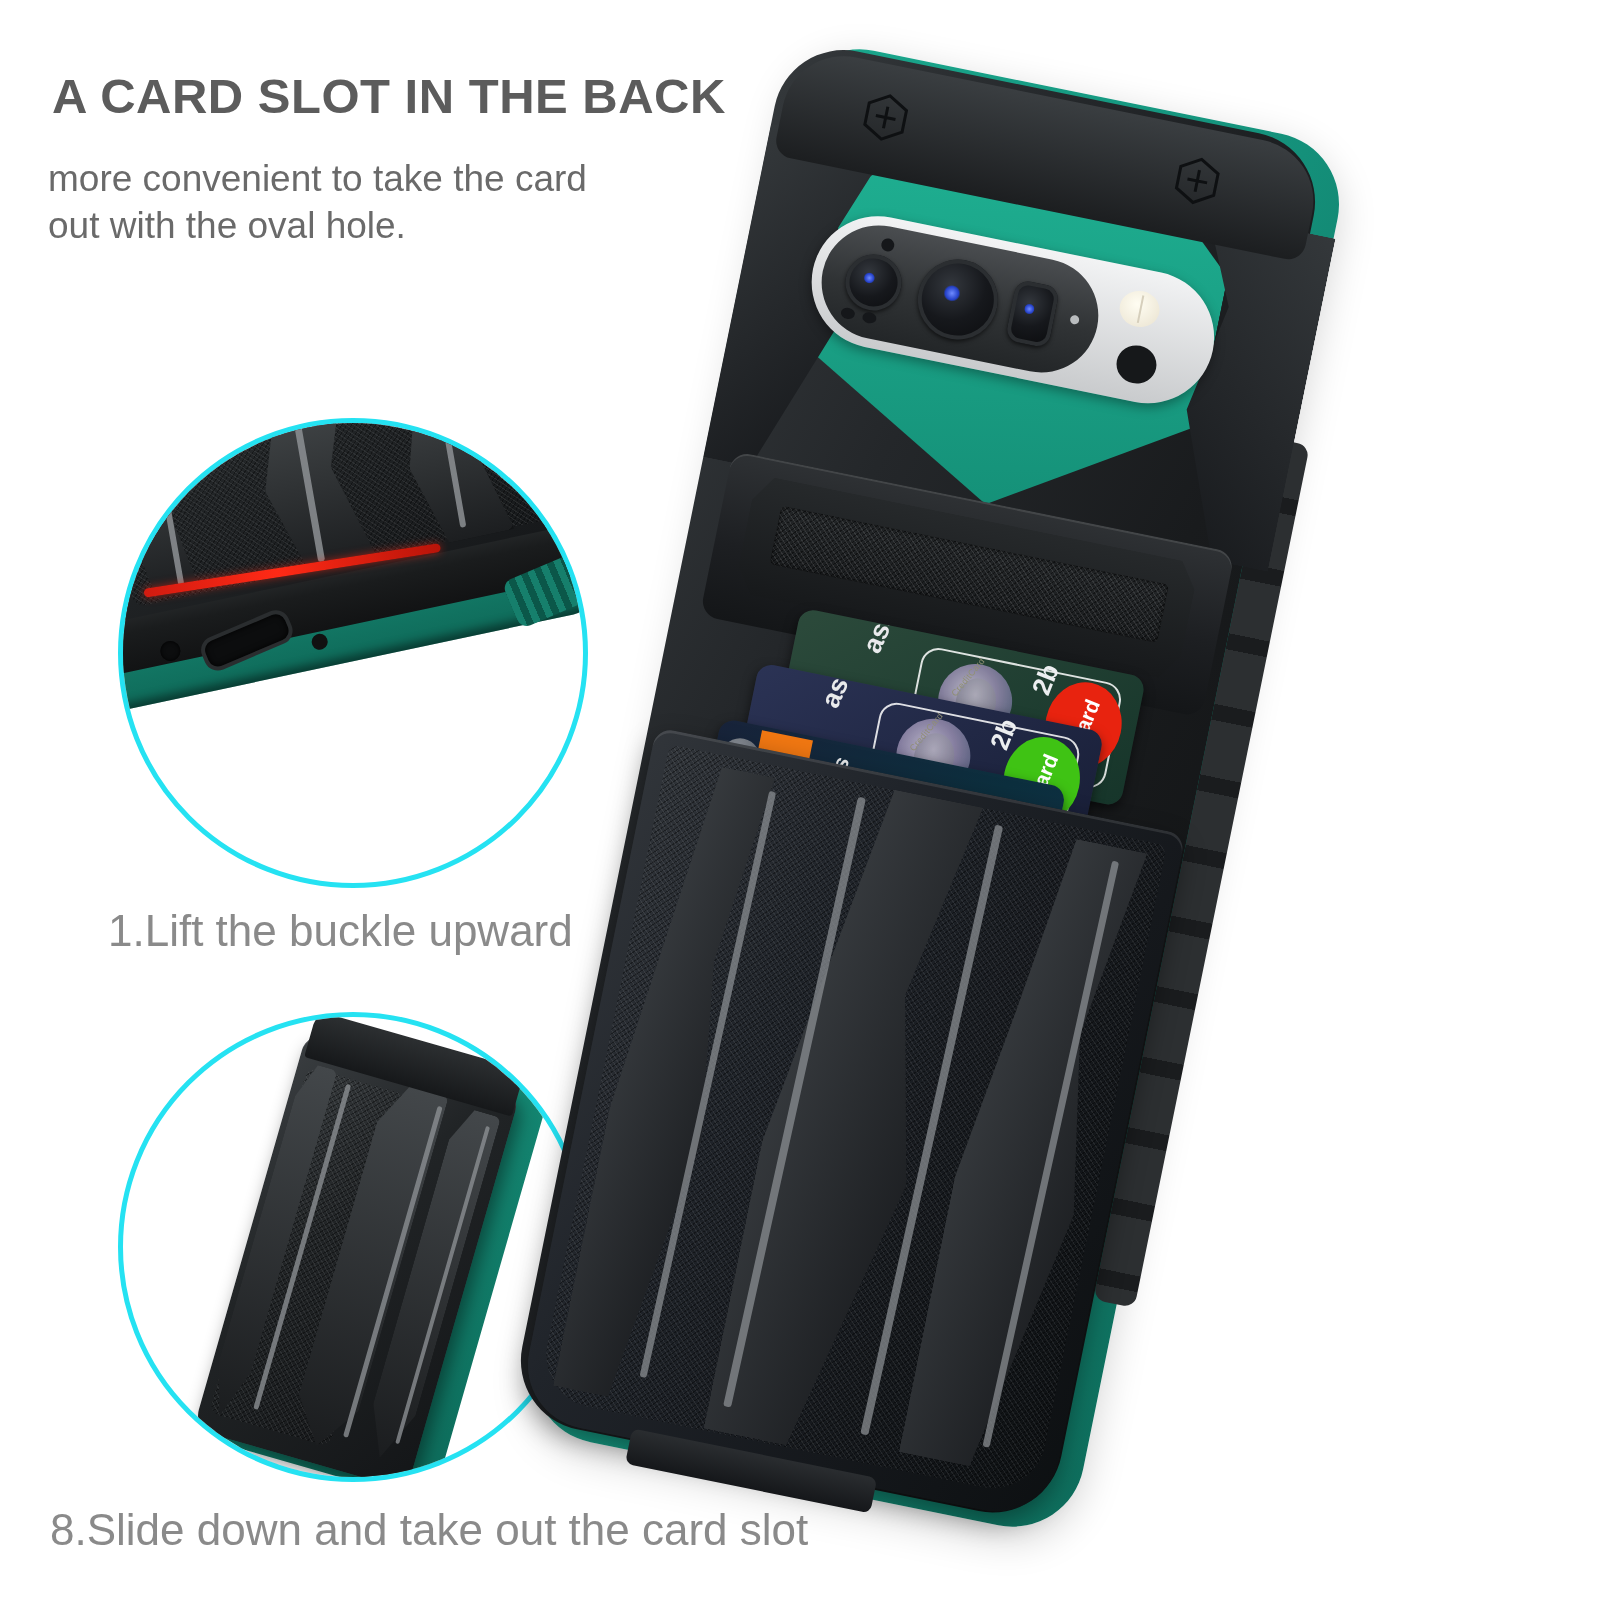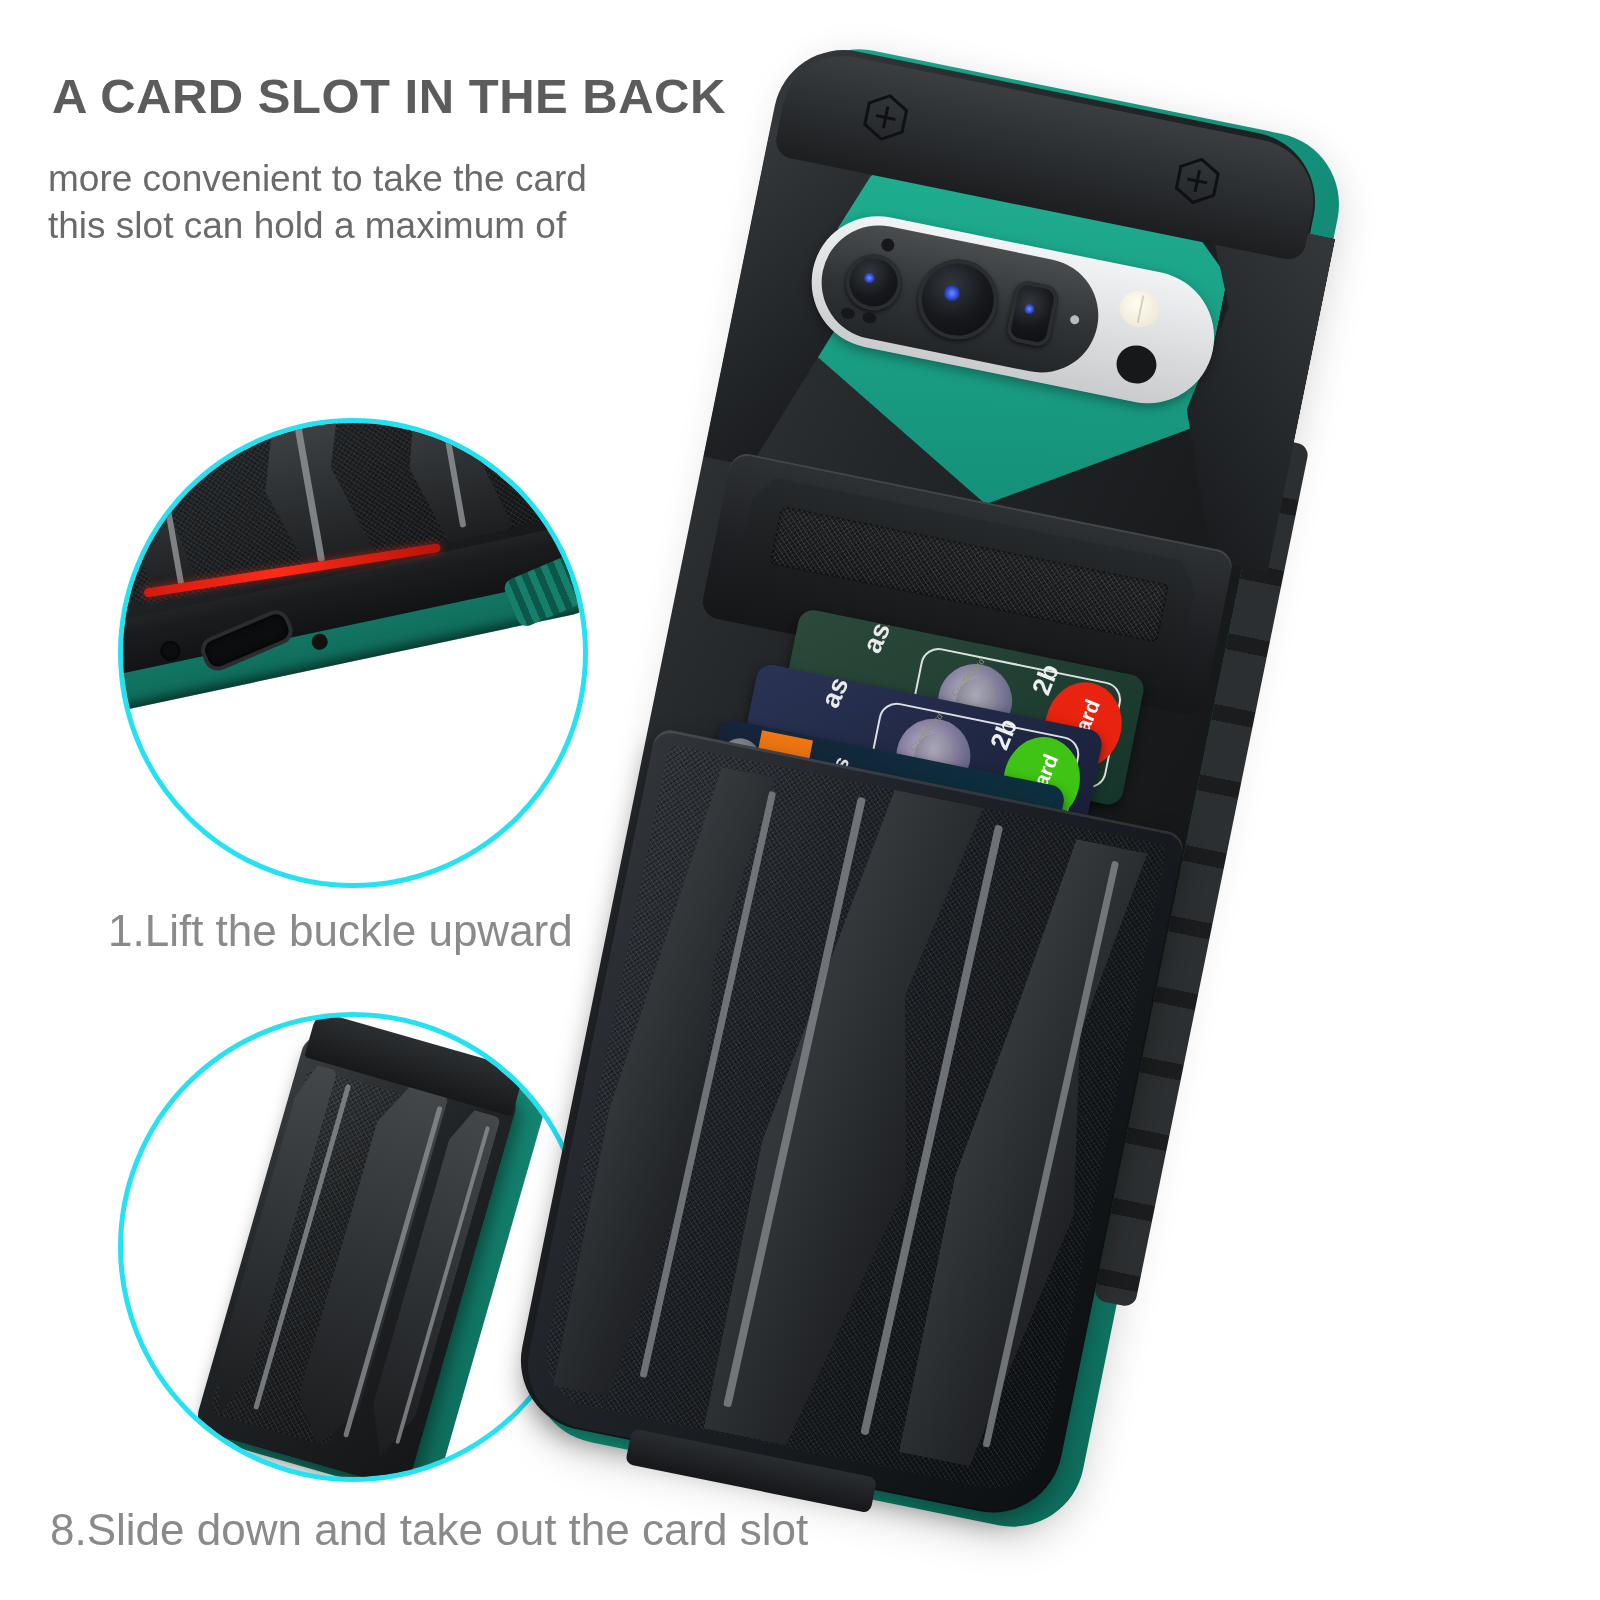--- a/index.html
+++ b/index.html
@@ -314,21 +314,21 @@
     background:linear-gradient(180deg,#2a2d30,#15171a); border-radius:8px;
   }
 </style>
 </head>
 <body>
 
 <div id="headline">A CARD SLOT IN THE BACK</div>
 
 <div id="subcopy">
   <span class="ln">more convenient to take the card</span>
-  <span class="ln">this slot can hold a maximum of</span>
+  <span class="ln">out with the oval hole.</span>
 </div>
 
 <div class="inset" id="inset1">
   <div class="i1-body">
 
     <div class="i1-teal"></div>
     <div class="i1-edge"></div>
 
     <div class="i1-back">
       <div class="i1-mesh"></div>

